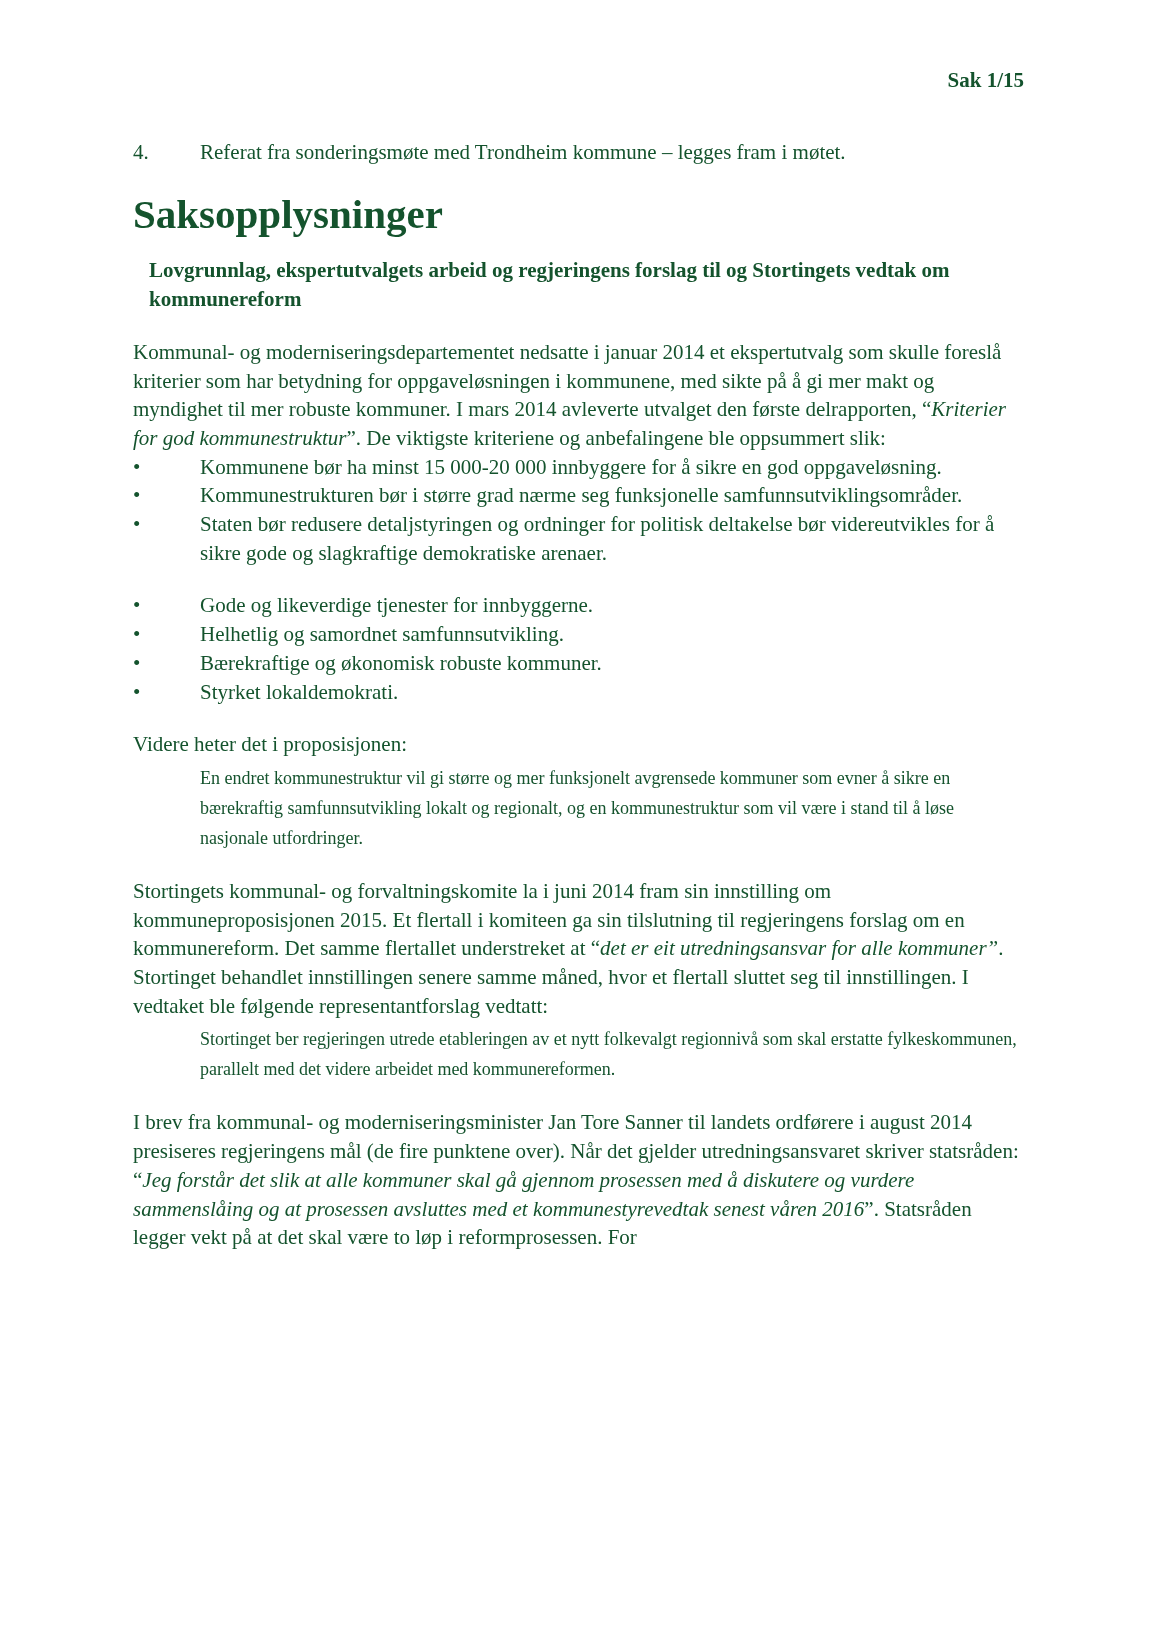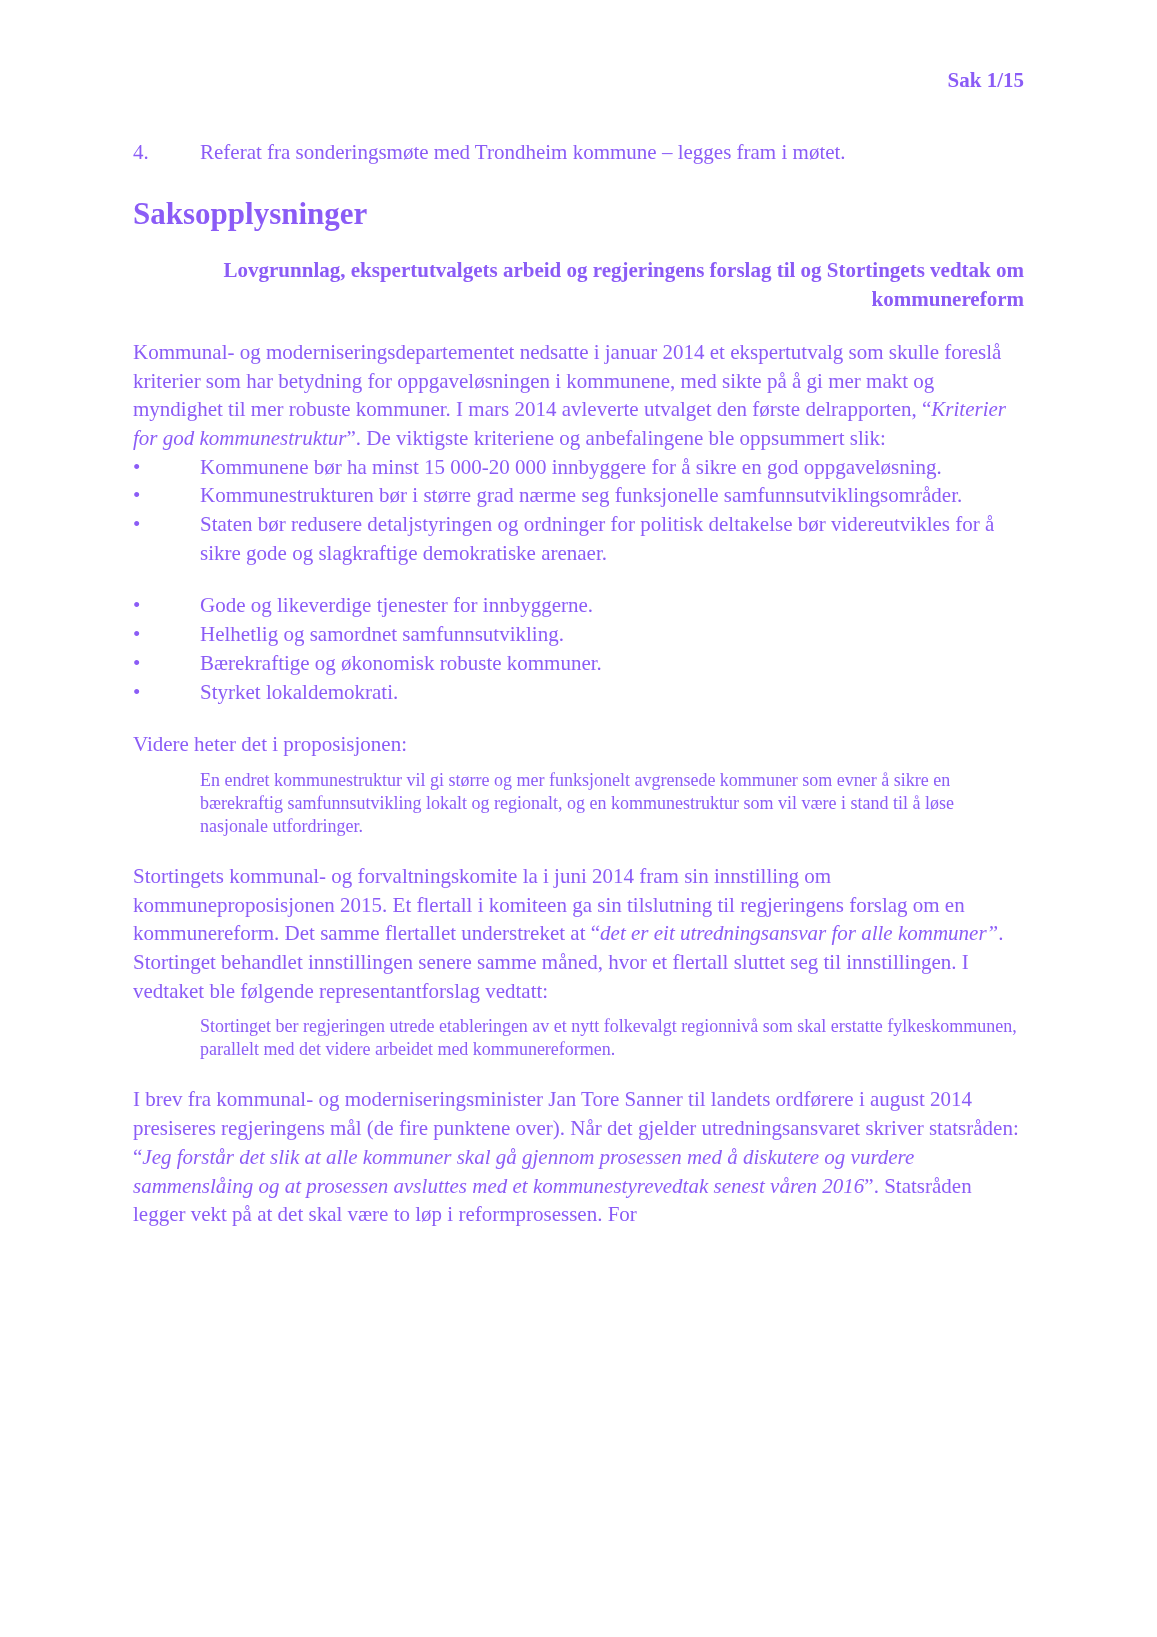--- a/index.html
+++ b/index.html
@@ -4,21 +4,21 @@
 <style>
   * { box-sizing: border-box; }
   html, body { margin: 0; padding: 0; background: #ffffff; }
 
   .page {
     position: relative;
     width: 1157px;
     height: 1469px;
     margin: 0 auto;
     background: #ffffff;
-    color: #8b5cf6;
+    color: #14532d;
     font-family: "Liberation Serif", "DejaVu Serif", serif;
     font-size: 21px;
     line-height: 28.7px;
     padding: 66px 133px 0 133px;
     overflow: hidden;
   }
 
   .doc-header {
     text-align: right;
     font-weight: 700;
@@ -26,27 +26,27 @@
   }
 
   .agenda-item {
     display: flex;
     margin: 0 0 30px 0;
   }
   .agenda-num { flex: 0 0 67px; }
   .agenda-text { flex: 1; }
 
   .main-heading {
-    font-size: 31px;
+    font-size: 41px;
     line-height: 36px;
     font-weight: 700;
     margin: 0 0 24px 0;
   }
 
-  .intro-block { margin: 0 0 24px 16px; text-align: right; }
+  .intro-block { margin: 0 0 24px 16px; }
   .sub-heading {
     font-size: 21px;
     line-height: 28.7px;
     font-weight: 700;
     margin: 0;
   }
   .intro-block p { margin: 0; }
 
   .para { margin: 16px 0 24px 0; }
   .para.tight { margin-bottom: 0; }
@@ -56,22 +56,22 @@
     list-style: none;
     margin: 0 0 24px 0;
     padding: 0;
   }
   .bullet-item { display: flex; }
   .bullet-marker { flex: 0 0 67px; }
   .bullet-text { flex: 1; }
 
   .quote {
     font-size: 18px;
-    line-height: 23px;
-    margin: 10px 0 24px 67px;
+    line-height: 30px;
+    margin: 4px 0 24px 67px;
   }
   .quote.tail { margin-bottom: 24px; }
 
   .doc-footer {
     position: absolute;
     top: 1512px;
     left: 133px;
     right: 133px;
     text-align: center;
     font-size: 16px;

